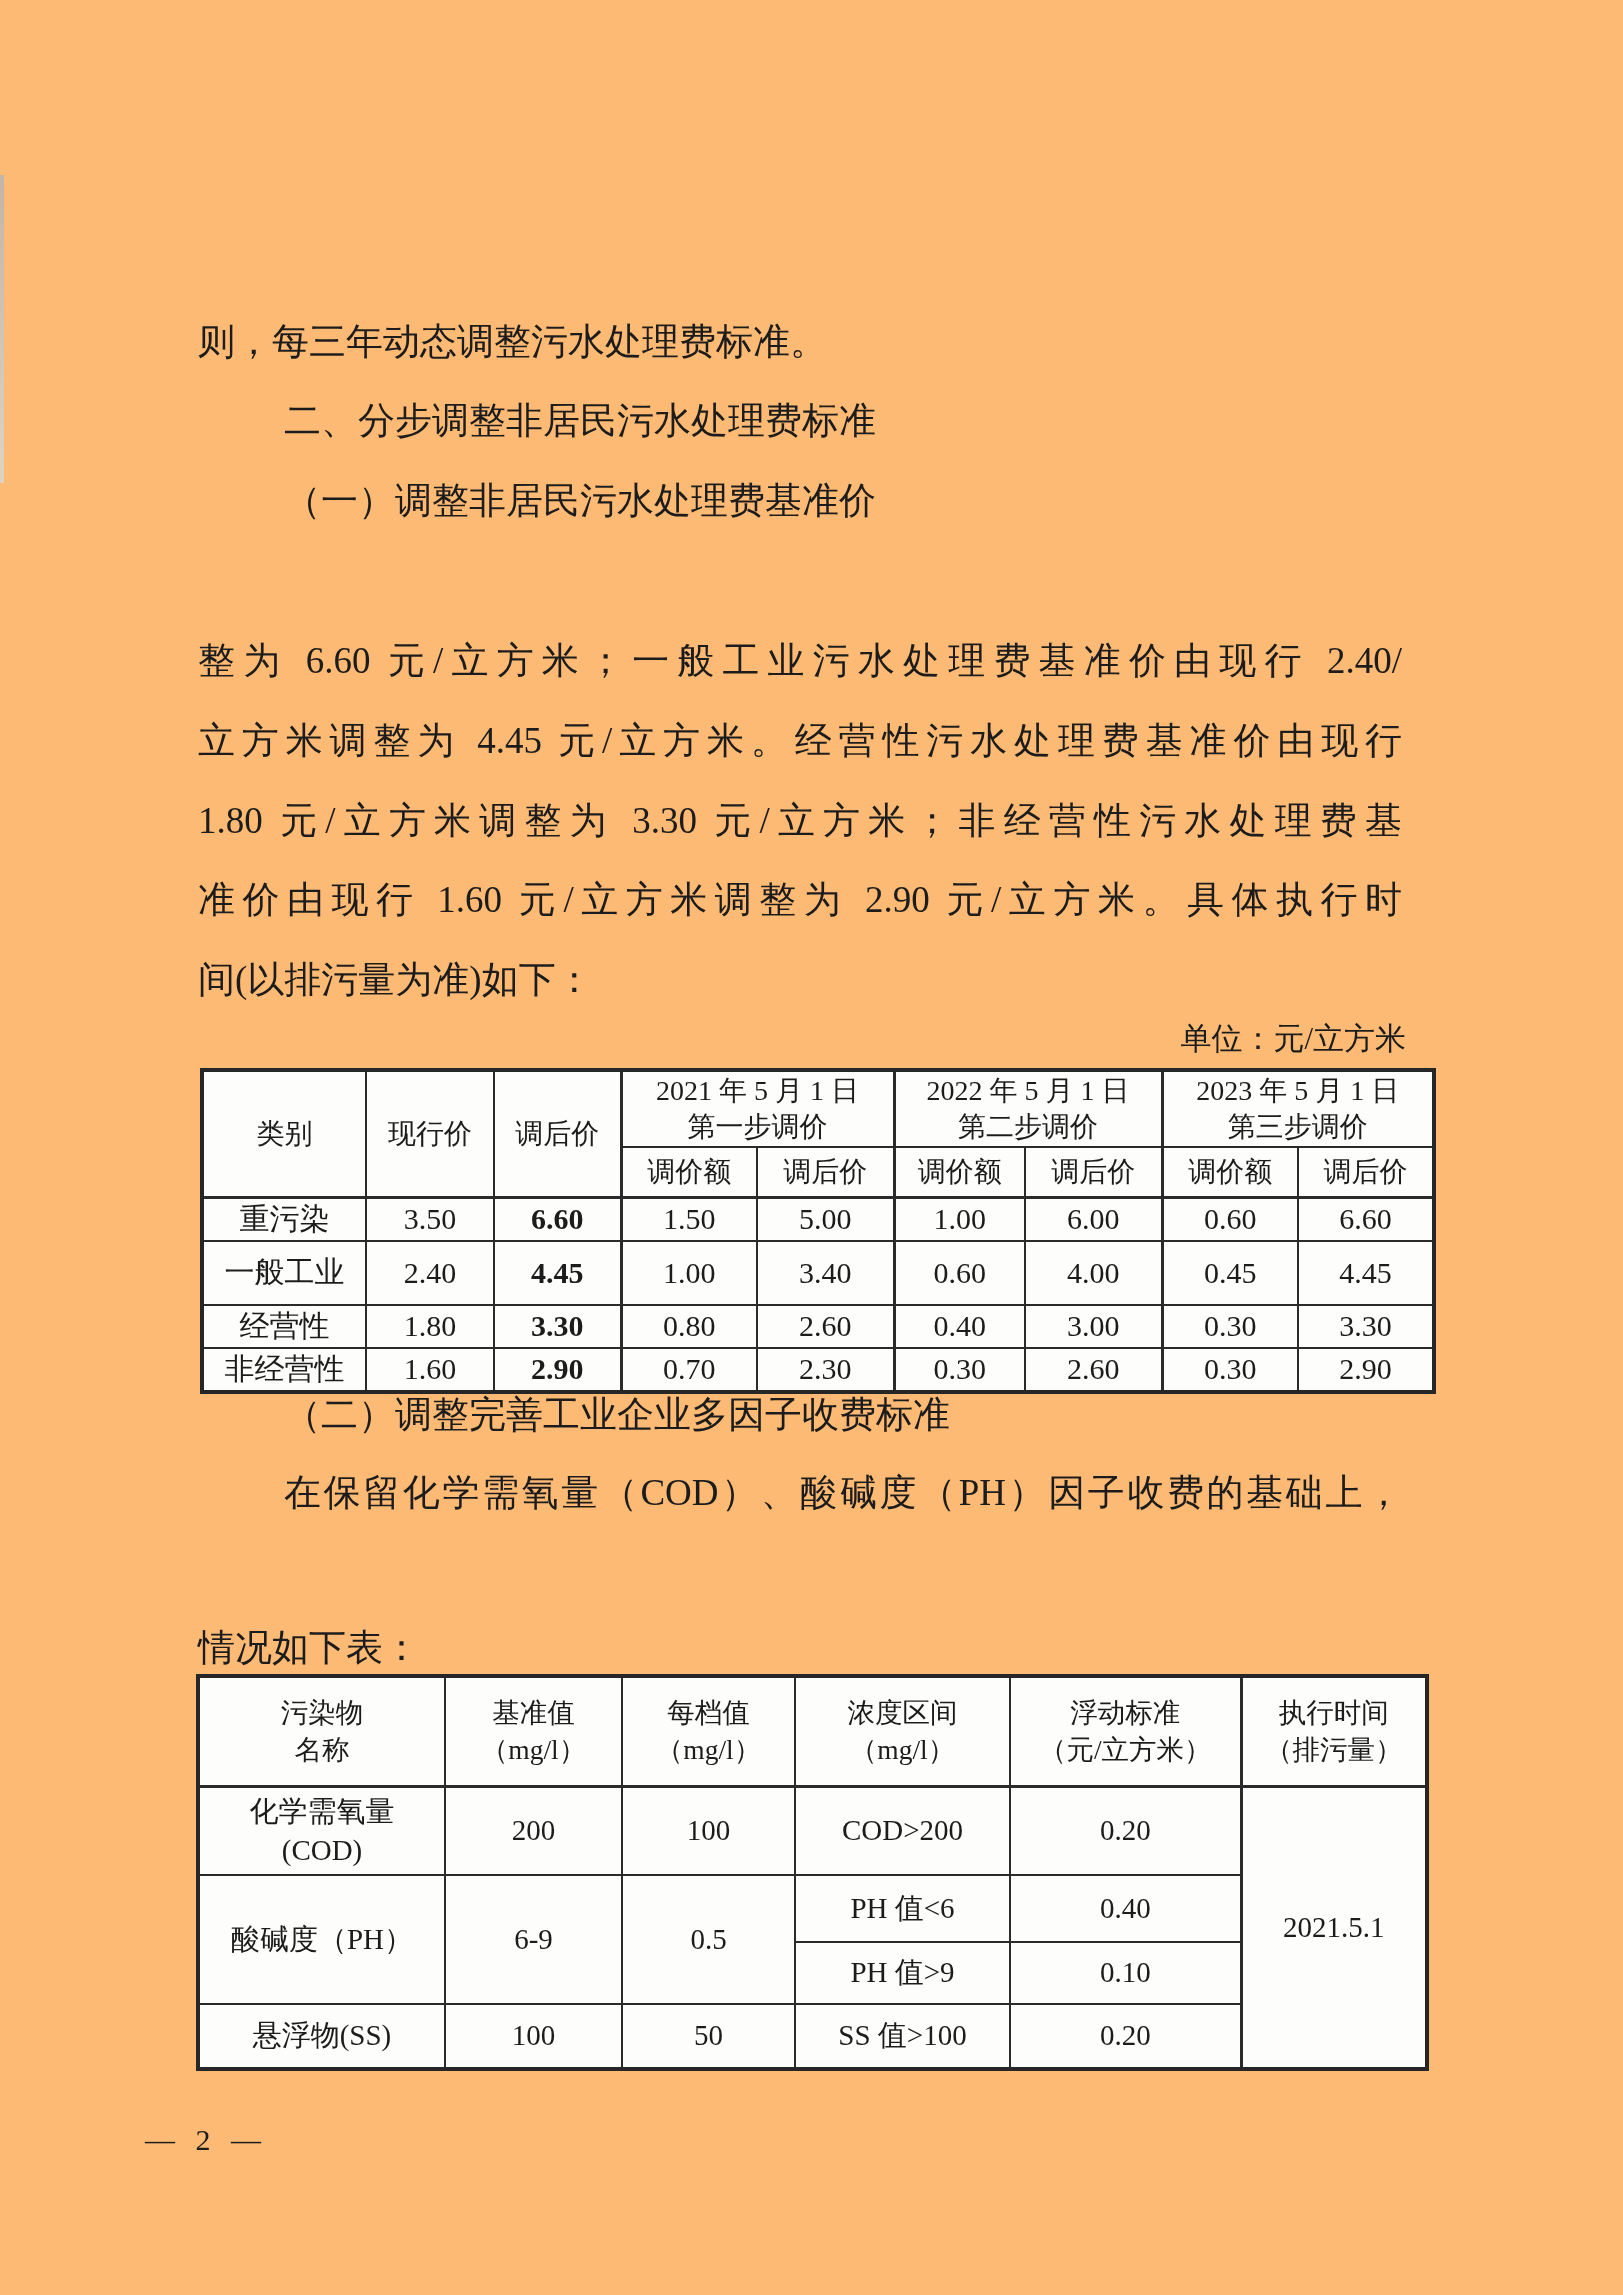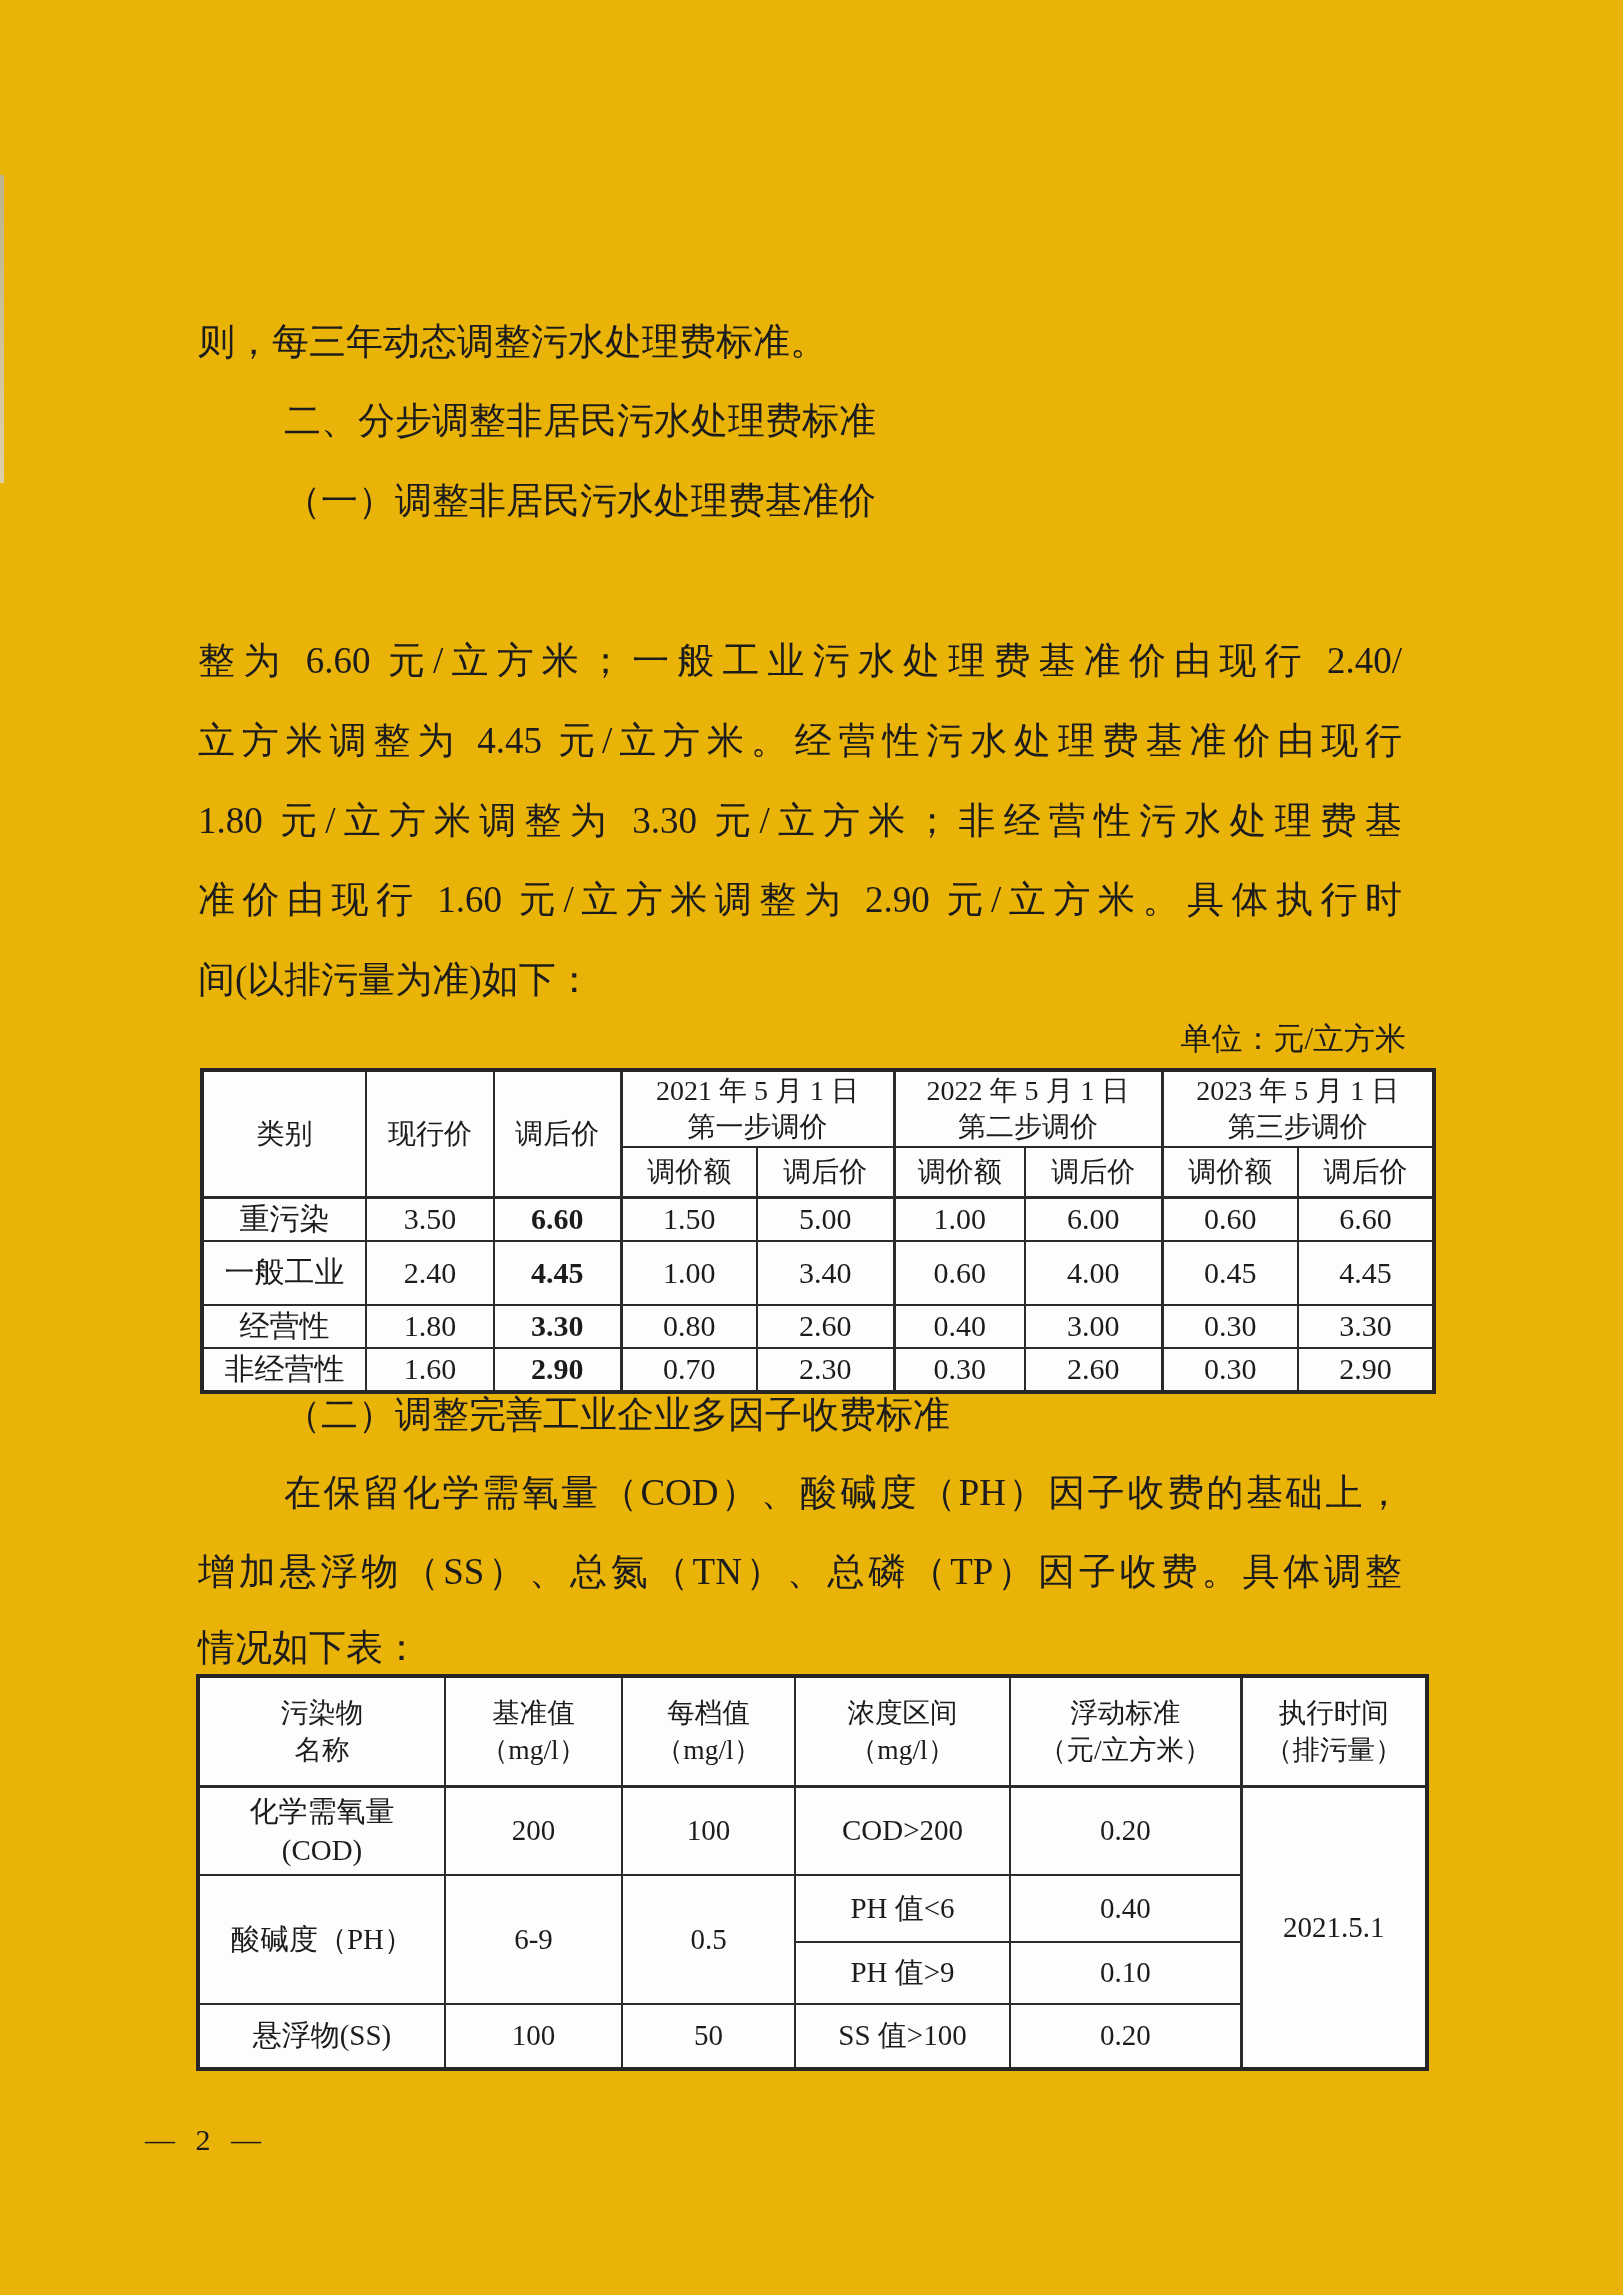--- a/index.html
+++ b/index.html
@@ -1,20 +1,20 @@
 <!DOCTYPE html>
 <html style="font-size:10.5px"><head>
 <meta charset="utf-8">
 <style>
   html,body { margin:0; padding:0; background:#9a9a9a; }
   .page {
     position:relative;
     width:1623px; height:2295px;
     margin:0 auto;
-    background:#eab308;
+    background:#fdba74;
     font-family:"Liberation Serif","DejaVu Serif",serif;
     color:#1c1c1c;
     overflow:hidden;
   }
   .tline {
     position:absolute;
     left:198px; width:1204px;
     font-size:37px; line-height:42px;
     white-space:nowrap;
   }
@@ -154,21 +154,20 @@
       <td class="gl">0.30</td>
       <td>2.60</td>
       <td class="gl">0.30</td>
       <td>2.90</td>
     </tr>
   </tbody>
     </table>
 
   <div class="tline ind" style="top:1394px">（二）调整完善工业企业多因子收费标准</div>
   <div class="tline ind just" style="top:1472px">在保留化学需氧量（COD）、酸碱度（PH）因子收费的基础上，</div>
-  <div class="tline just" style="top:1551px">增加悬浮物（SS）、总氮（TN）、总磷（TP）因子收费。具体调整</div>
   <div class="tline" style="top:1627px">情况如下表：</div>
 
   <table class="tbl t2">
     <colgroup>
       <col style="width:247px">
         <col style="width:177px">
         <col style="width:173px">
       <col style="width:215px">
         <col style="width:231px">
         <col style="width:186px">

